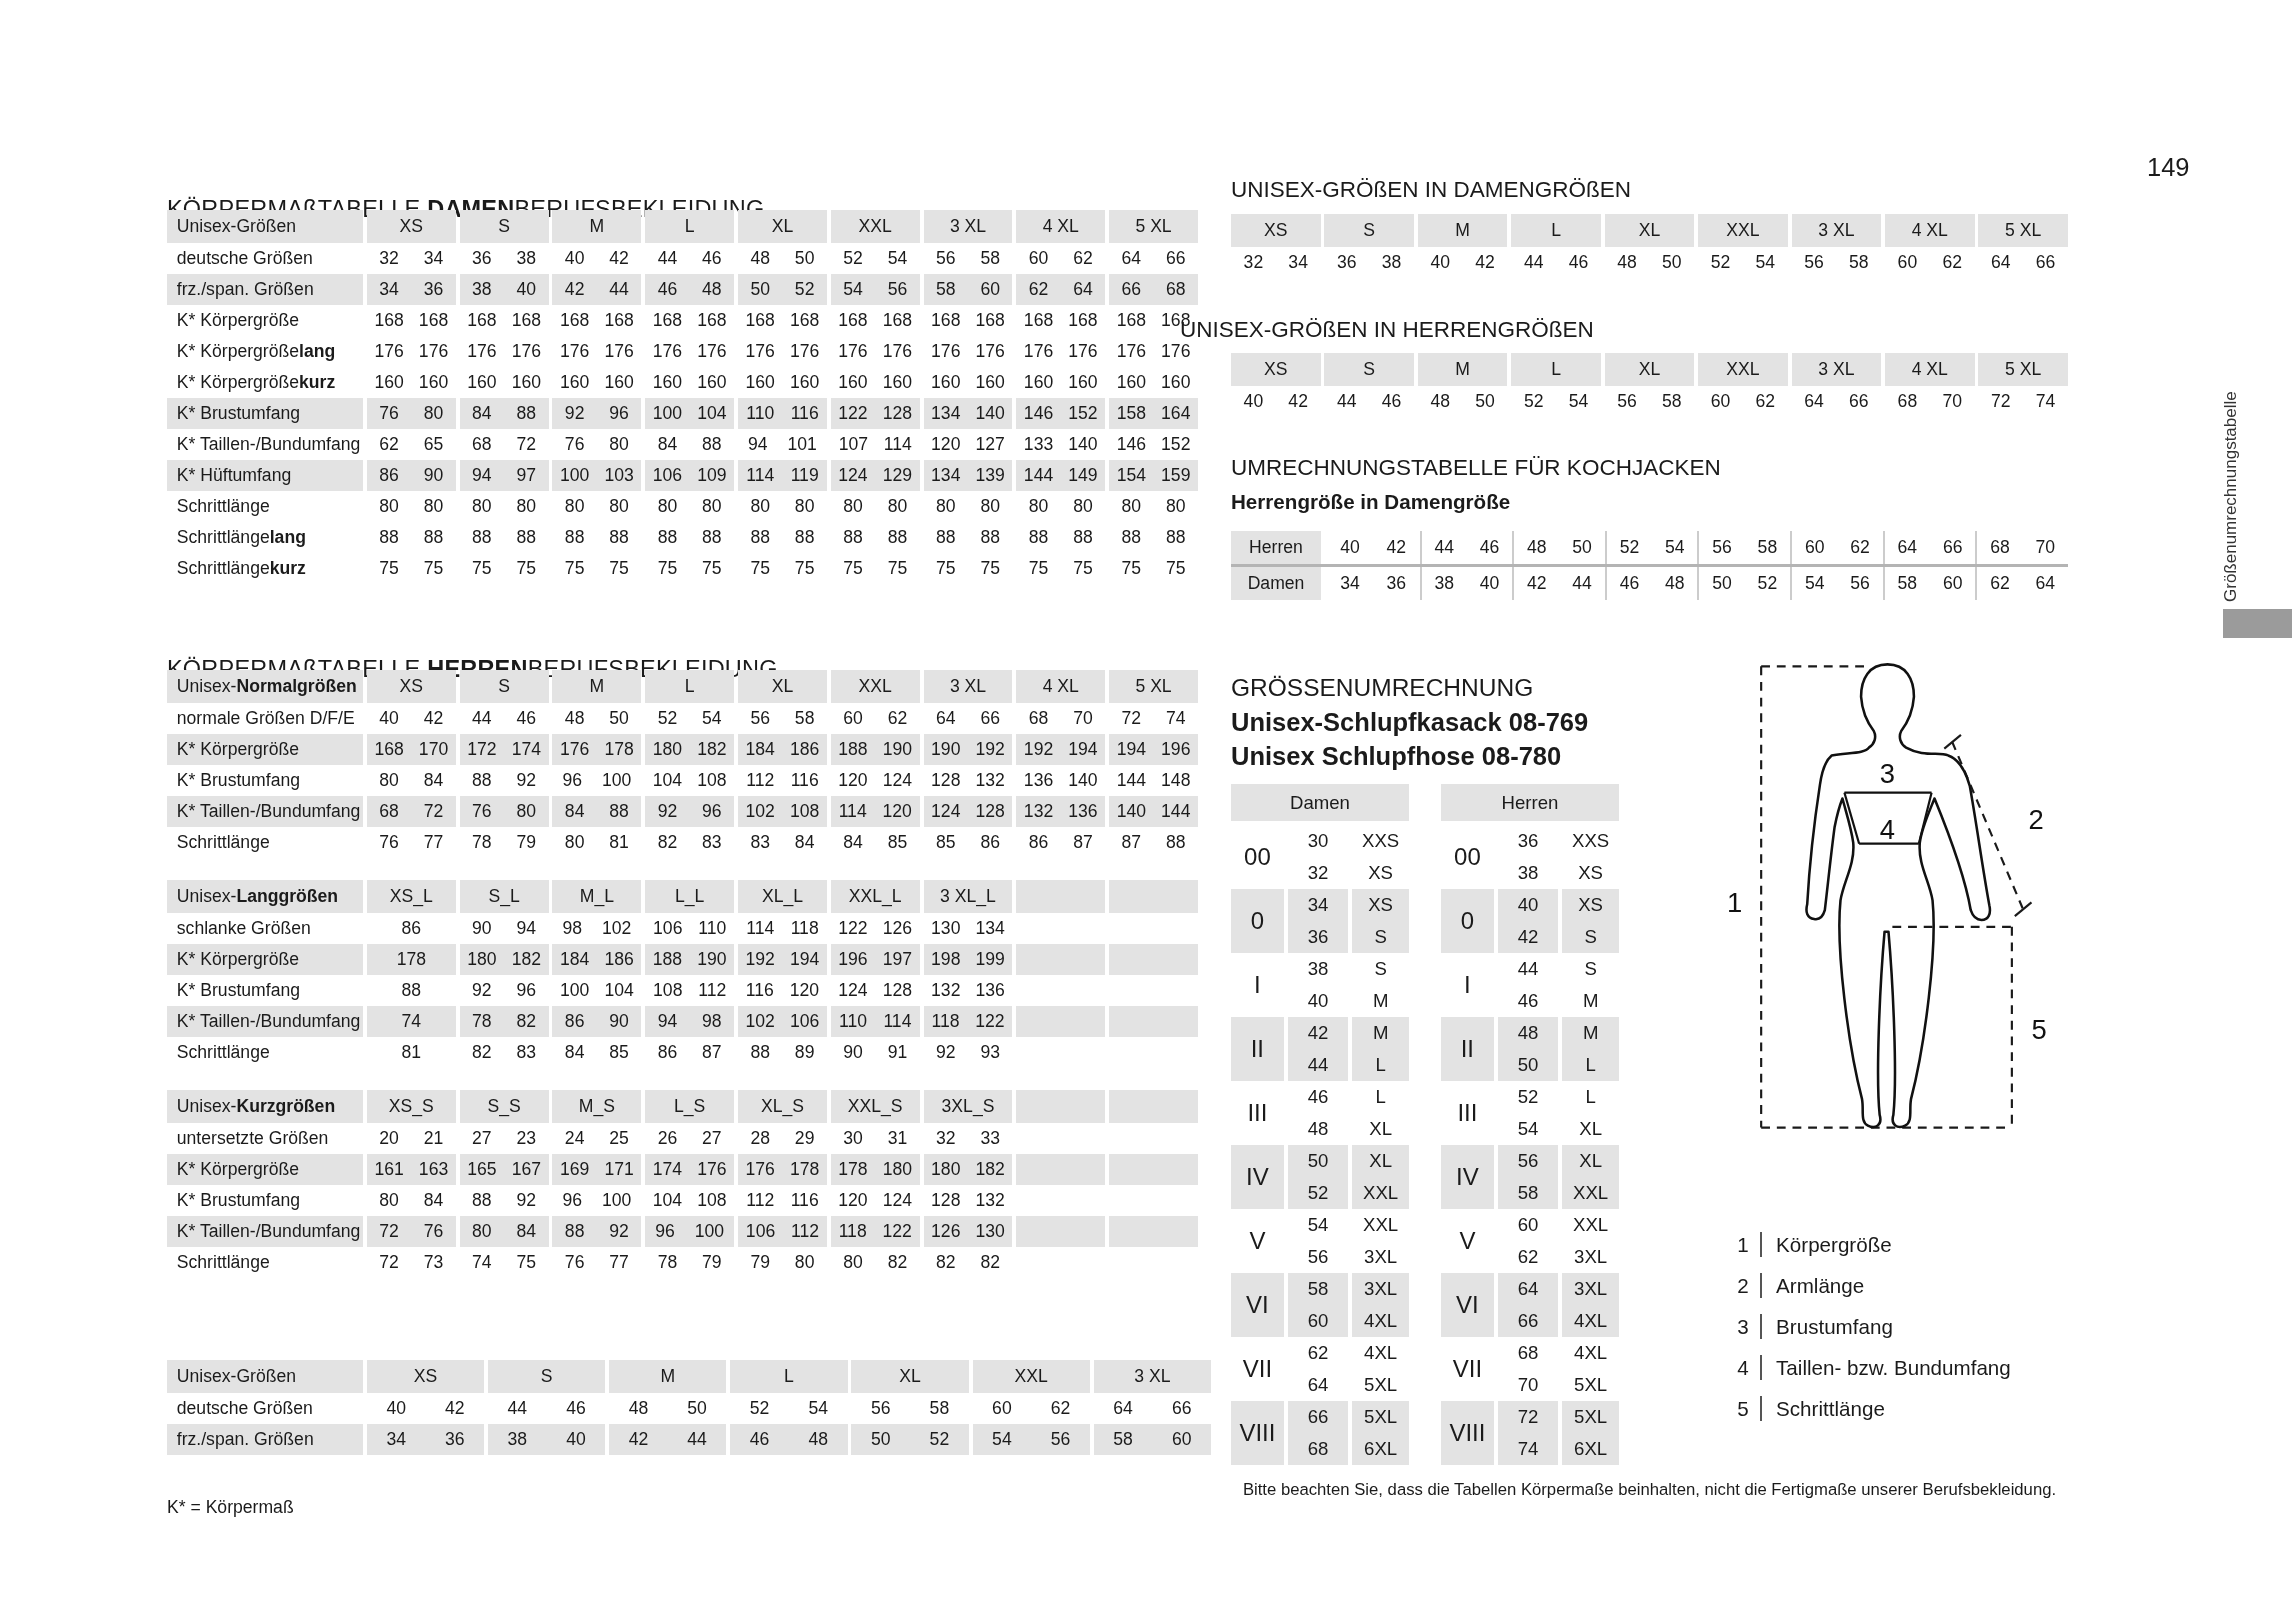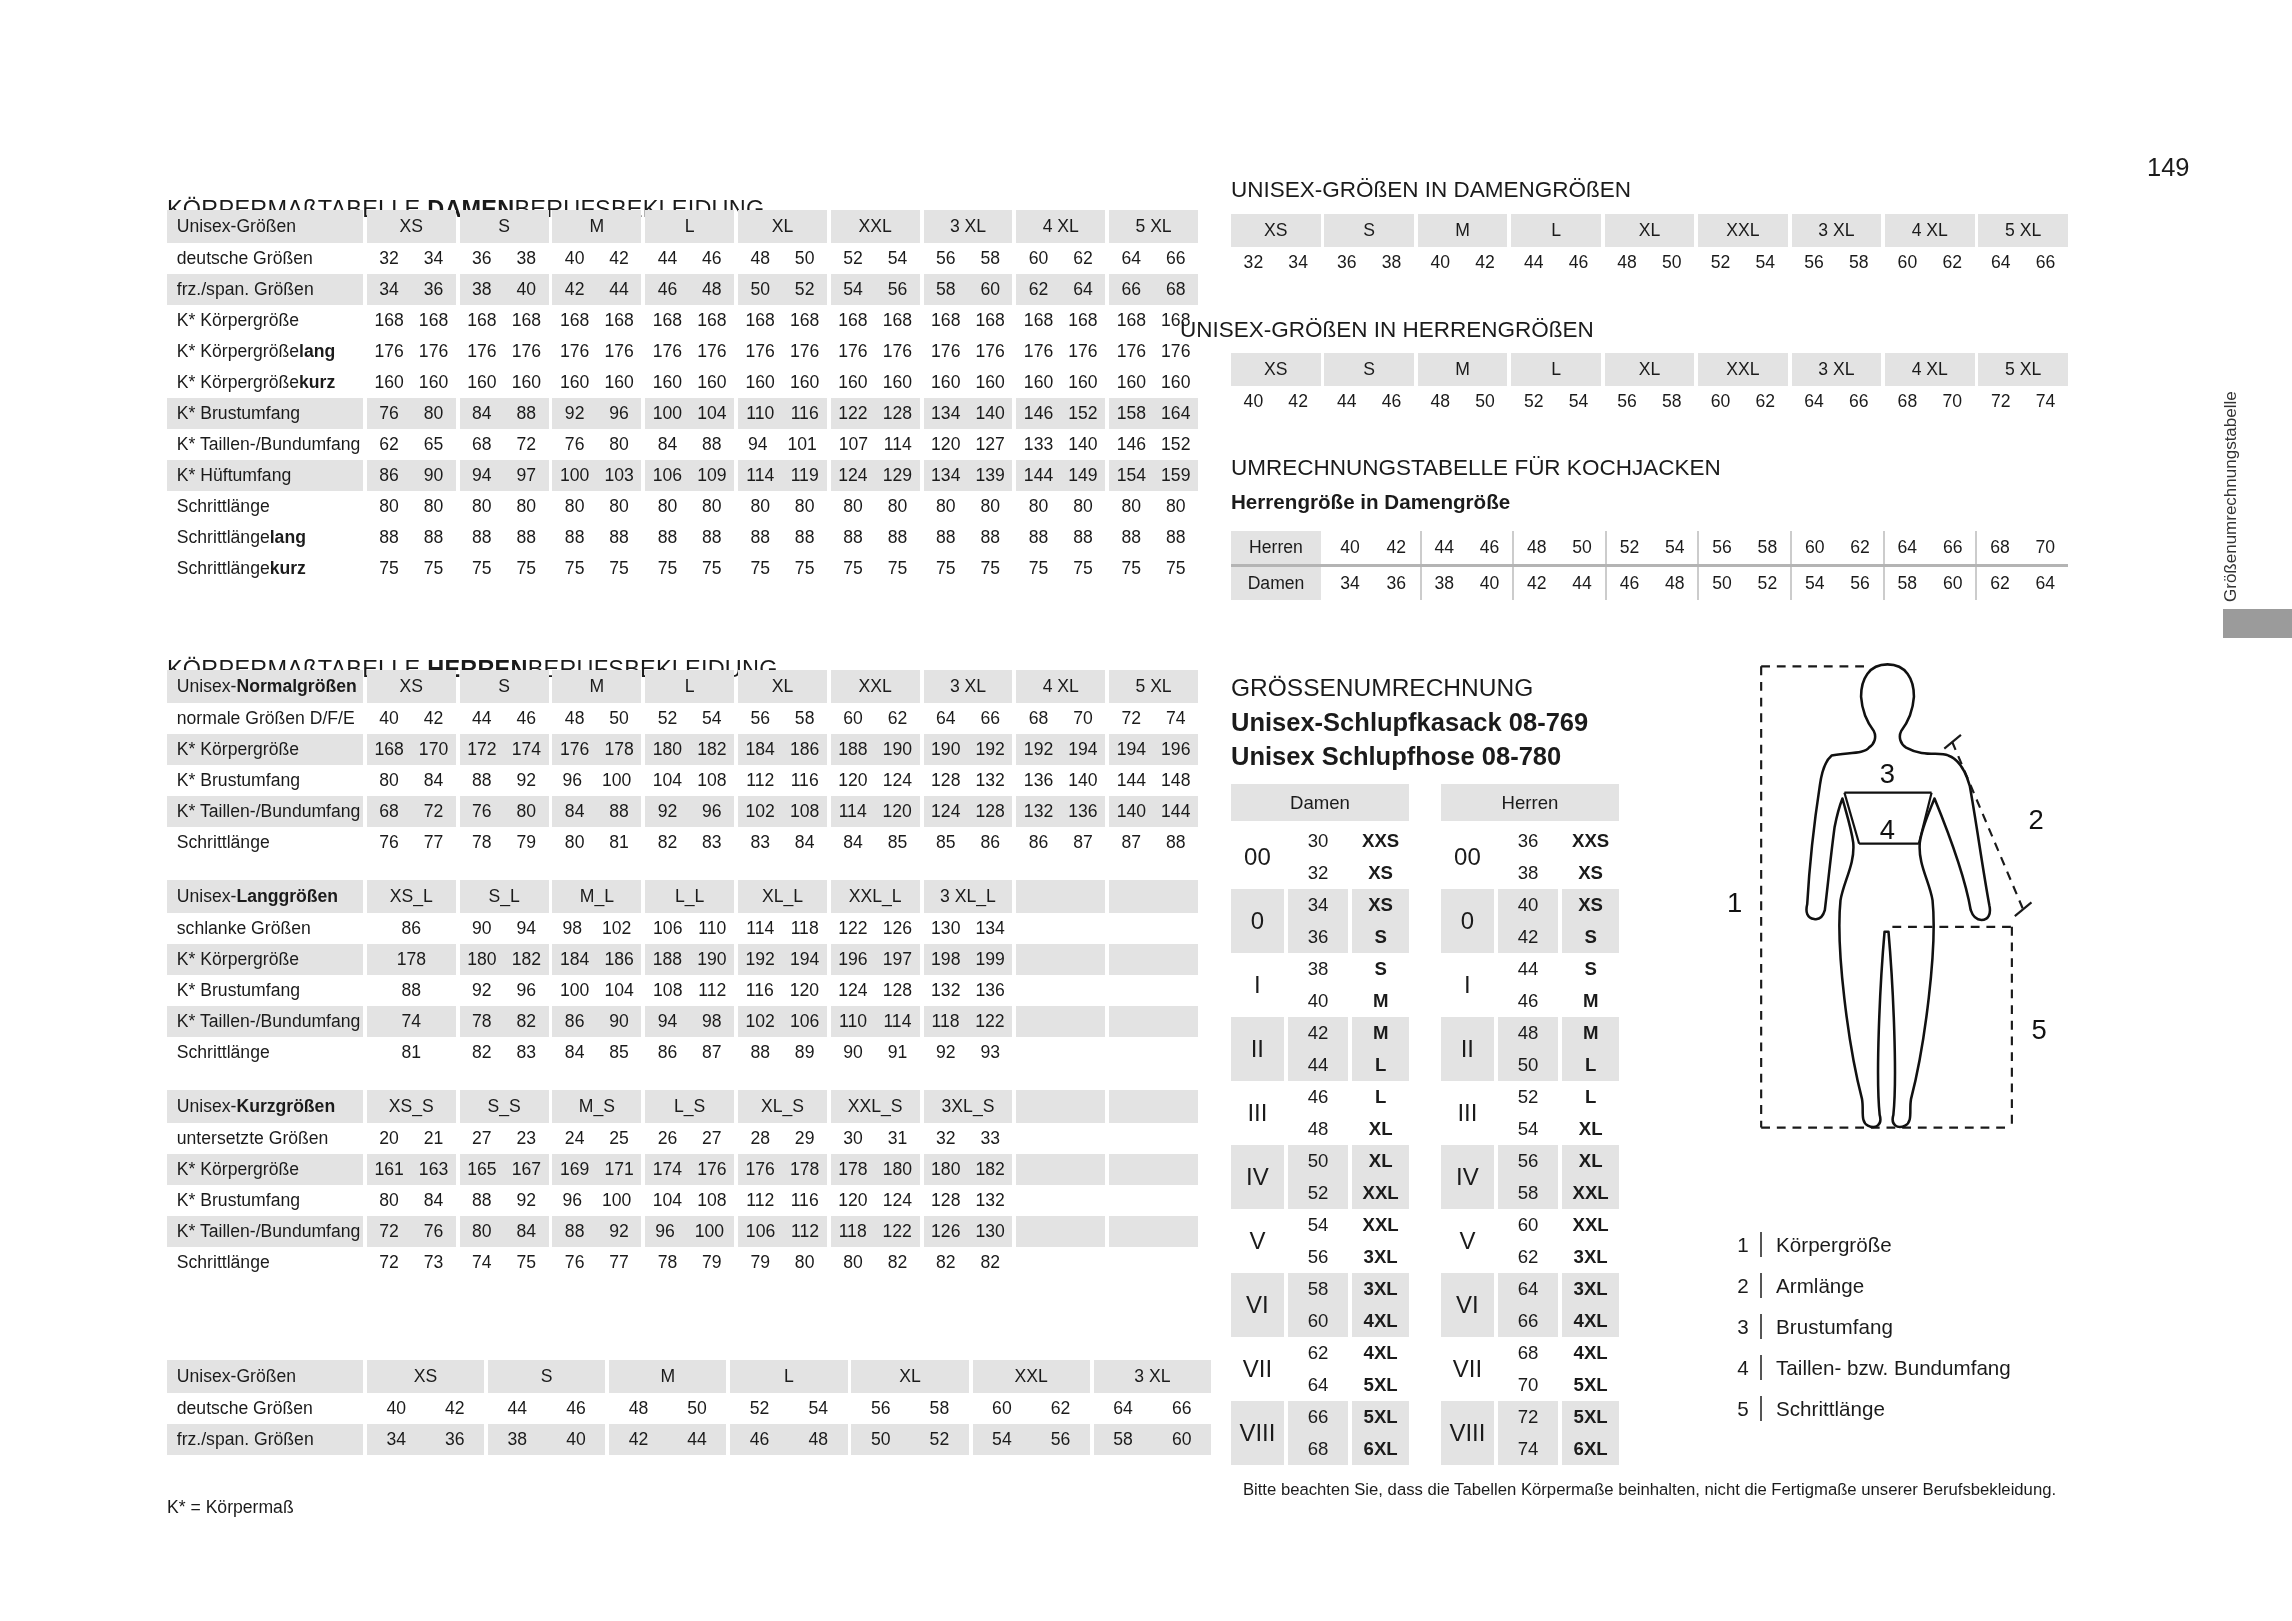--- a/index.html
+++ b/index.html
@@ -28,21 +28,21 @@
   .kochrow .klabel{display:flex;align-items:center;justify-content:center;font-size:17.6px;background:#e3e3e3;}
   .kochdivider{height:2.9px;background:#b4b4b4;}
   
   .convtable{position:absolute;width:178px;}
   .convhdr{height:37px;background:#e3e3e3;display:flex;align-items:center;justify-content:center;
            font-size:18.6px;margin-bottom:3.9px;}
   .convgroup{display:flex;column-gap:3.9px;height:64px;}
   .convgroup .ccol{display:flex;flex-direction:column;}
   .convgroup .c0{width:53px;justify-content:center;align-items:center;font-size:24px;text-align:right;}
   .convgroup .c1{width:61px;}
-  .convgroup .c2{width:57px;font-weight:bold;}
+  .convgroup .c2{width:57px;}
   .convgroup .cline{height:32px;display:flex;align-items:center;justify-content:center;font-size:18.6px;}
   .convgroup .sh{background:#e3e3e3;}
   
   .legend-item{display:flex;align-items:center;height:41px;font-size:20.6px;}
   .legend-item .lnum{width:21.6px;text-align:right;}
   .legend-item .lbar{width:2px;height:25.5px;background:#555;margin:0 13.7px 0 11.8px;}
   .footnote{font-size:17.6px;white-space:nowrap;}
   .note-right{font-size:16.7px;text-align:center;}
   .pageno{font-size:25.5px;}
   .vside{writing-mode:vertical-rl;transform:rotate(180deg);font-size:17px;color:#333;white-space:nowrap;}

